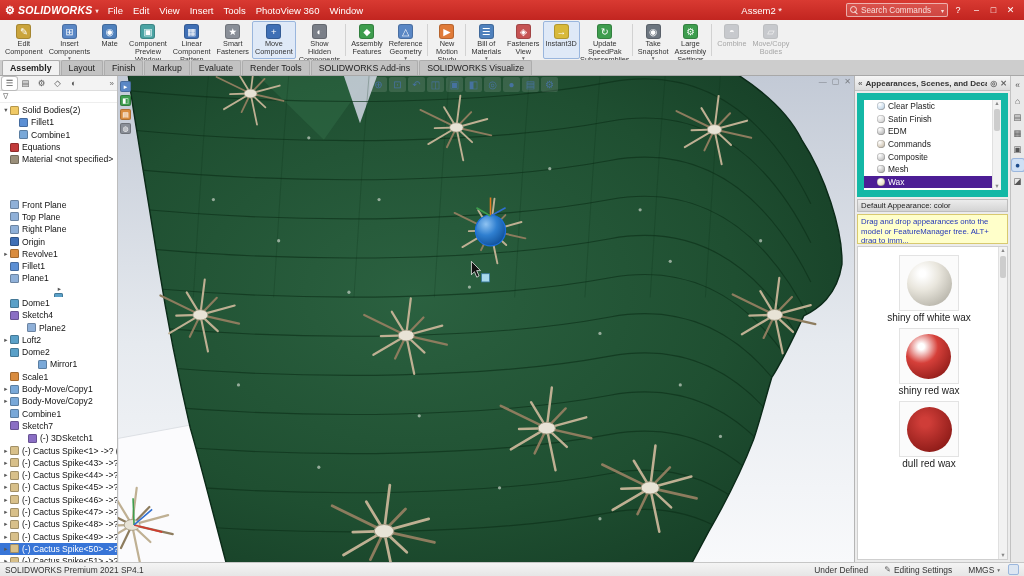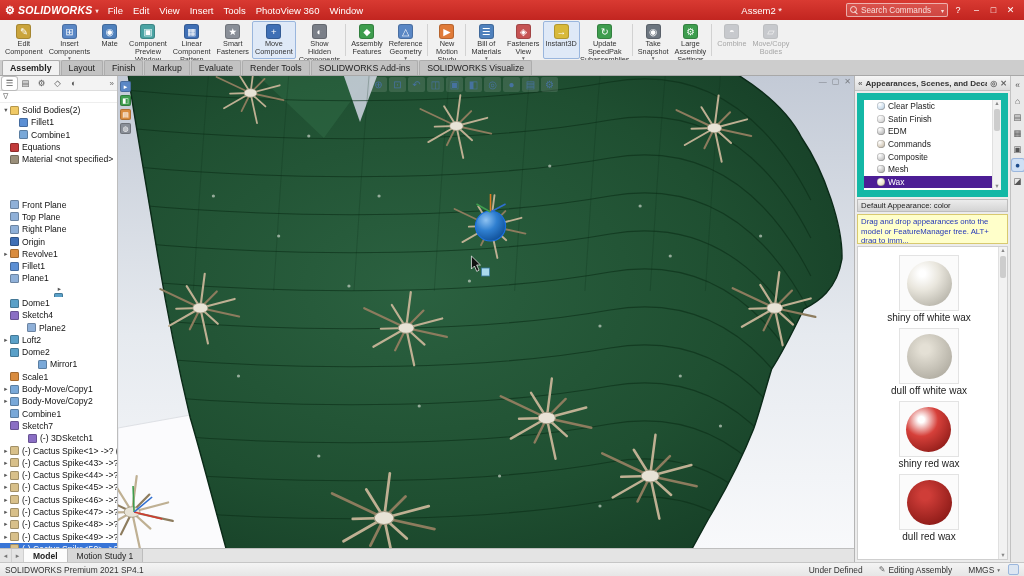--- a/index.html
+++ b/index.html
@@ -732,26 +732,20 @@
               <div class="hicon">⚙</div>
             </div>
           <div class="vp-controls" id="vp-controls">
               <span>—</span>
               <span>▢</span>
               <span>✕</span>
             </div>
         </div>
       </div>
 
-      <div class="bottom-tabs" id="bottom-tabs">
-          <div class="bt-mini">◂</div>
-          <div class="bt-mini">▸</div>
-          <div class="btab active">Model</div>
-          <div class="btab">Motion Study 1</div>
-        </div>
     </div>
 
     <div class="taskpane">
       <div class="tp-header">
         <span class="tp-hicon">«</span>
         <span class="tp-title">Appearances, Scenes, and Decals</span>
         <span class="tp-hicon">◎</span>
         <span class="tp-hicon">✕</span>
       </div>
       <div class="tp-tree" id="tp-tree">
@@ -797,26 +791,20 @@
           </div>
         </div>
       <div class="tp-default">Default Appearance: color</div>
       <div class="tp-hint">Drag and drop appearances onto the model or FeatureManager tree.  ALT+ drag to imm...</div>
       <div class="tp-swatches" id="tp-swatches">
           <div class="swatch">
             <div class="sw-img">
               <div class="sw-ball" style="background: radial-gradient(circle at 34% 28%, rgb(255, 255, 255) 0%, rgb(255, 255, 255) 7%, rgb(233, 230, 221) 38%, rgb(169, 166, 155) 95%);"></div>
             </div>
             <div class="sw-label">shiny off white wax</div>
-          </div>
-          <div class="swatch">
-            <div class="sw-img">
-              <div class="sw-ball" style="background: radial-gradient(circle at 40% 34%, rgb(228, 224, 213) 12%, rgb(165, 161, 150) 96%);"></div>
-            </div>
-            <div class="sw-label">dull off white wax</div>
           </div>
           <div class="swatch">
             <div class="sw-img">
               <div class="sw-ball" style="background: radial-gradient(circle at 34% 28%, rgb(255, 255, 255) 0%, rgb(255, 255, 255) 7%, rgb(214, 64, 58) 38%, rgb(124, 18, 15) 95%);"></div>
             </div>
             <div class="sw-label">shiny red wax</div>
           </div>
           <div class="swatch">
             <div class="sw-img">
               <div class="sw-ball" style="background: radial-gradient(circle at 40% 34%, rgb(207, 61, 56) 12%, rgb(124, 18, 15) 96%);"></div>
@@ -845,21 +833,21 @@
   </div>
 
   <div class="statusbar">
     <span>SOLIDWORKS Premium 2021 SP4.1</span>
     <div class="sb-right" id="sb-right">
         <div class="sb-item">
           <span>Under Defined</span>
         </div>
         <div class="sb-item">
           <span class="sb-ic">✎</span>
-          <span>Editing Assembly</span>
+          <span>Editing Settings</span>
         </div>
         <div class="sb-item">
           <span>MMGS</span>
           <span class="sb-caret">▾</span>
         </div>
       </div>
     <div class="sb-endicon"></div>
   </div>
 </div>
 

